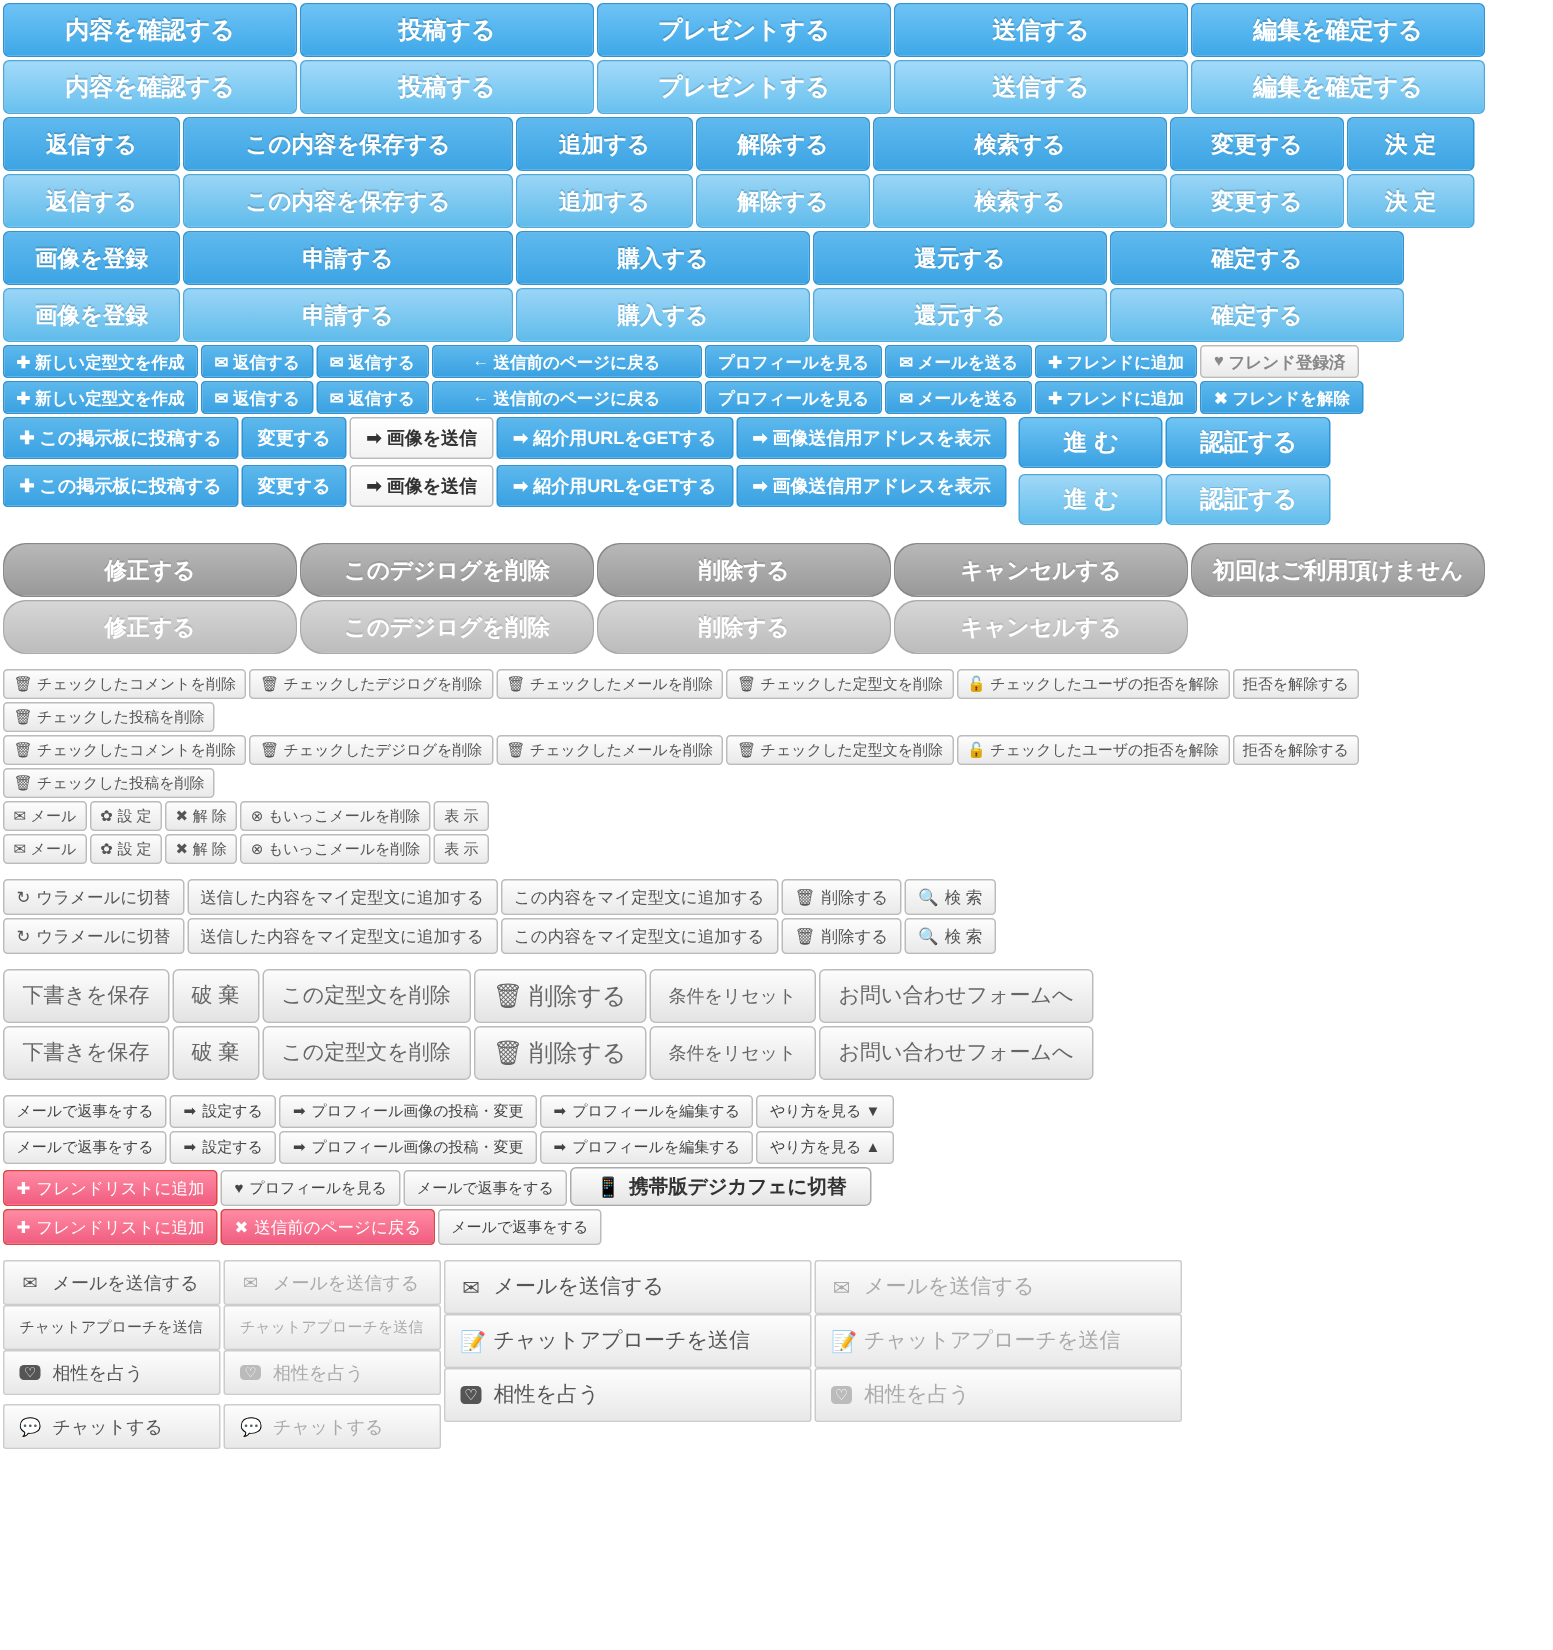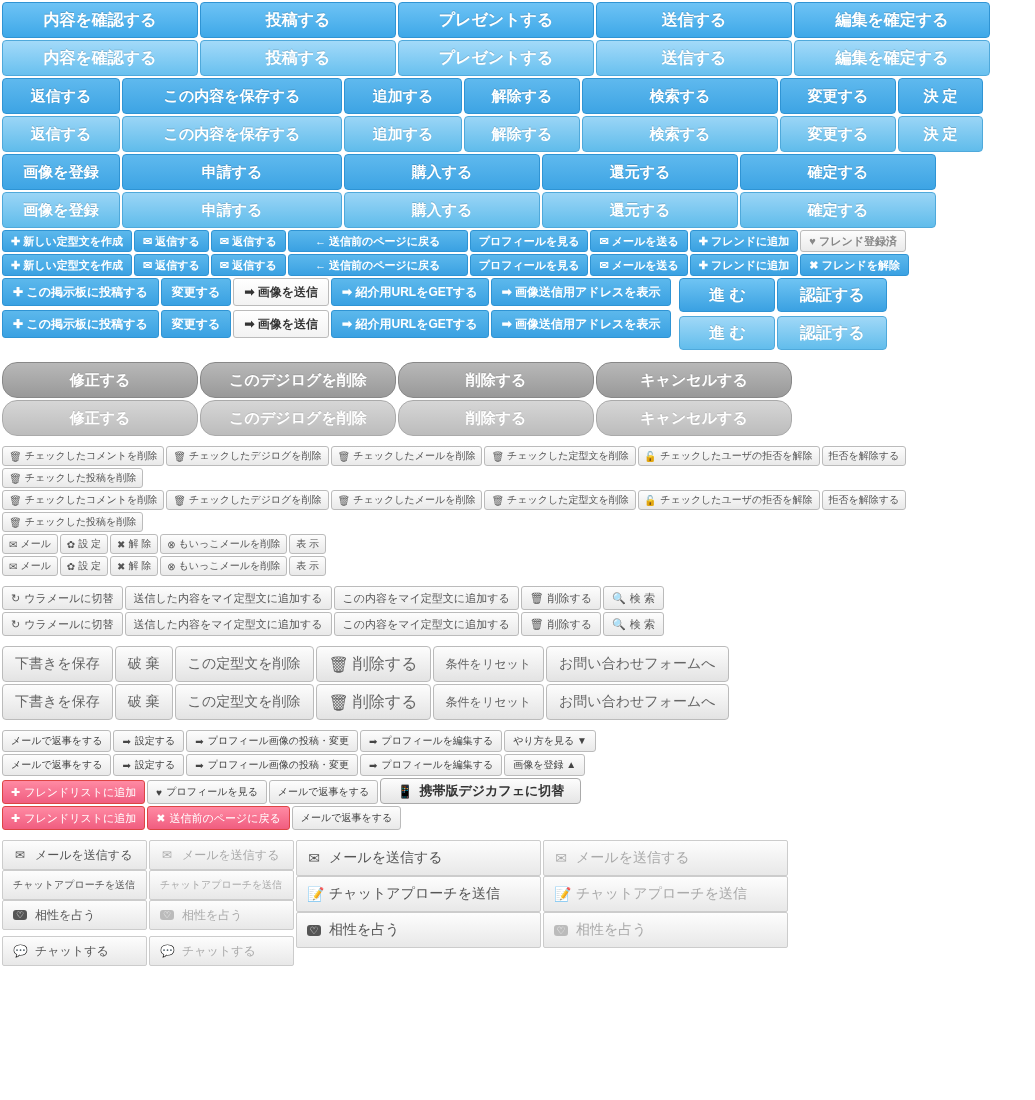--- a/index.html
+++ b/index.html
@@ -148,20 +148,21 @@
  </div>
 </div>
 
 <div class="spacer"></div>
 
 <div class="row">
  <div class="btn grey-big w196">修正する</div>
  <div class="btn grey-big w196">このデジログを削除</div>
  <div class="btn grey-big w196">削除する</div>
  <div class="btn grey-big w196">キャンセルする</div>
+ <div class="btn grey-big w196">初回はご利用頂けません</div>
 </div>
 <div class="row">
  <div class="btn grey-big light w196">修正する</div>
  <div class="btn grey-big light w196">このデジログを削除</div>
  <div class="btn grey-big light w196">削除する</div>
  <div class="btn grey-big light w196">キャンセルする</div>
 </div>
 
 <div class="spacer"></div>
 
@@ -343,21 +344,21 @@
       <span>設定する</span>
     </div>
  <div class="white-sm">
       <span>➡</span>
       <span>プロフィール画像の投稿・変更</span>
     </div>
  <div class="white-sm">
       <span>➡</span>
       <span>プロフィールを編集する</span>
     </div>
- <div class="white-sm">画像を登録 ▲</div>
+ <div class="white-sm">やり方を見る ▲</div>
 </div>
 
 <div class="row">
  <div class="pink">
       <span>✚</span>
       <span>フレンドリストに追加</span>
     </div>
  <div class="white-sm" style="height:24px">
       <span>♥</span>
       <span>プロフィールを見る</span>

